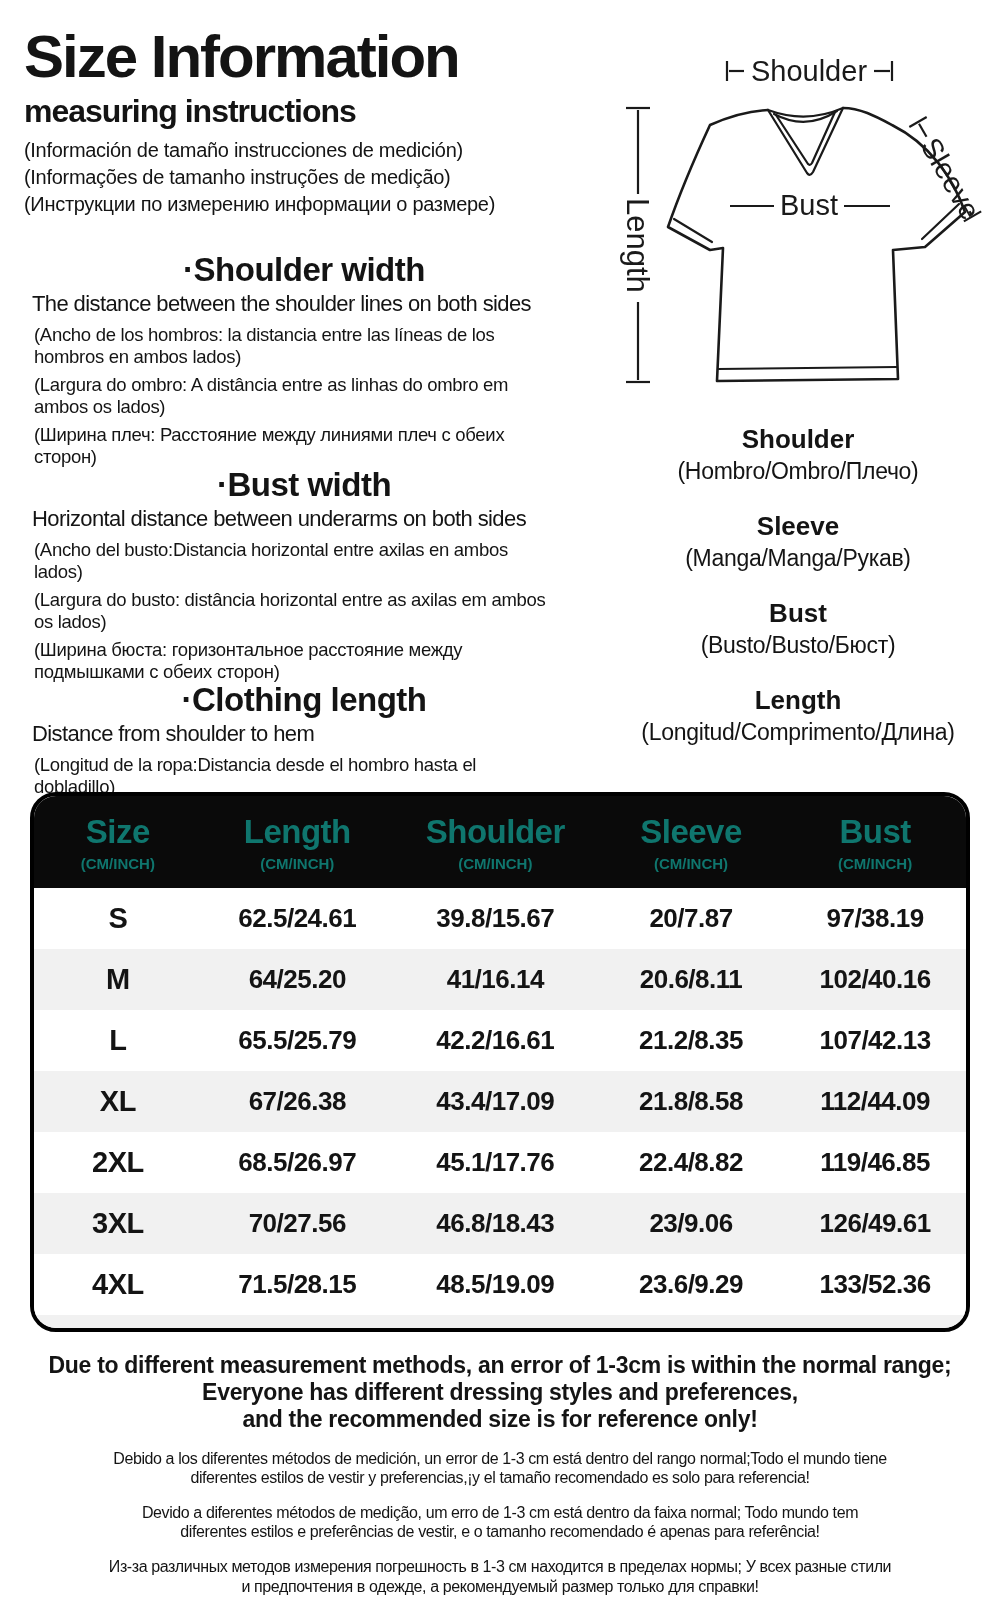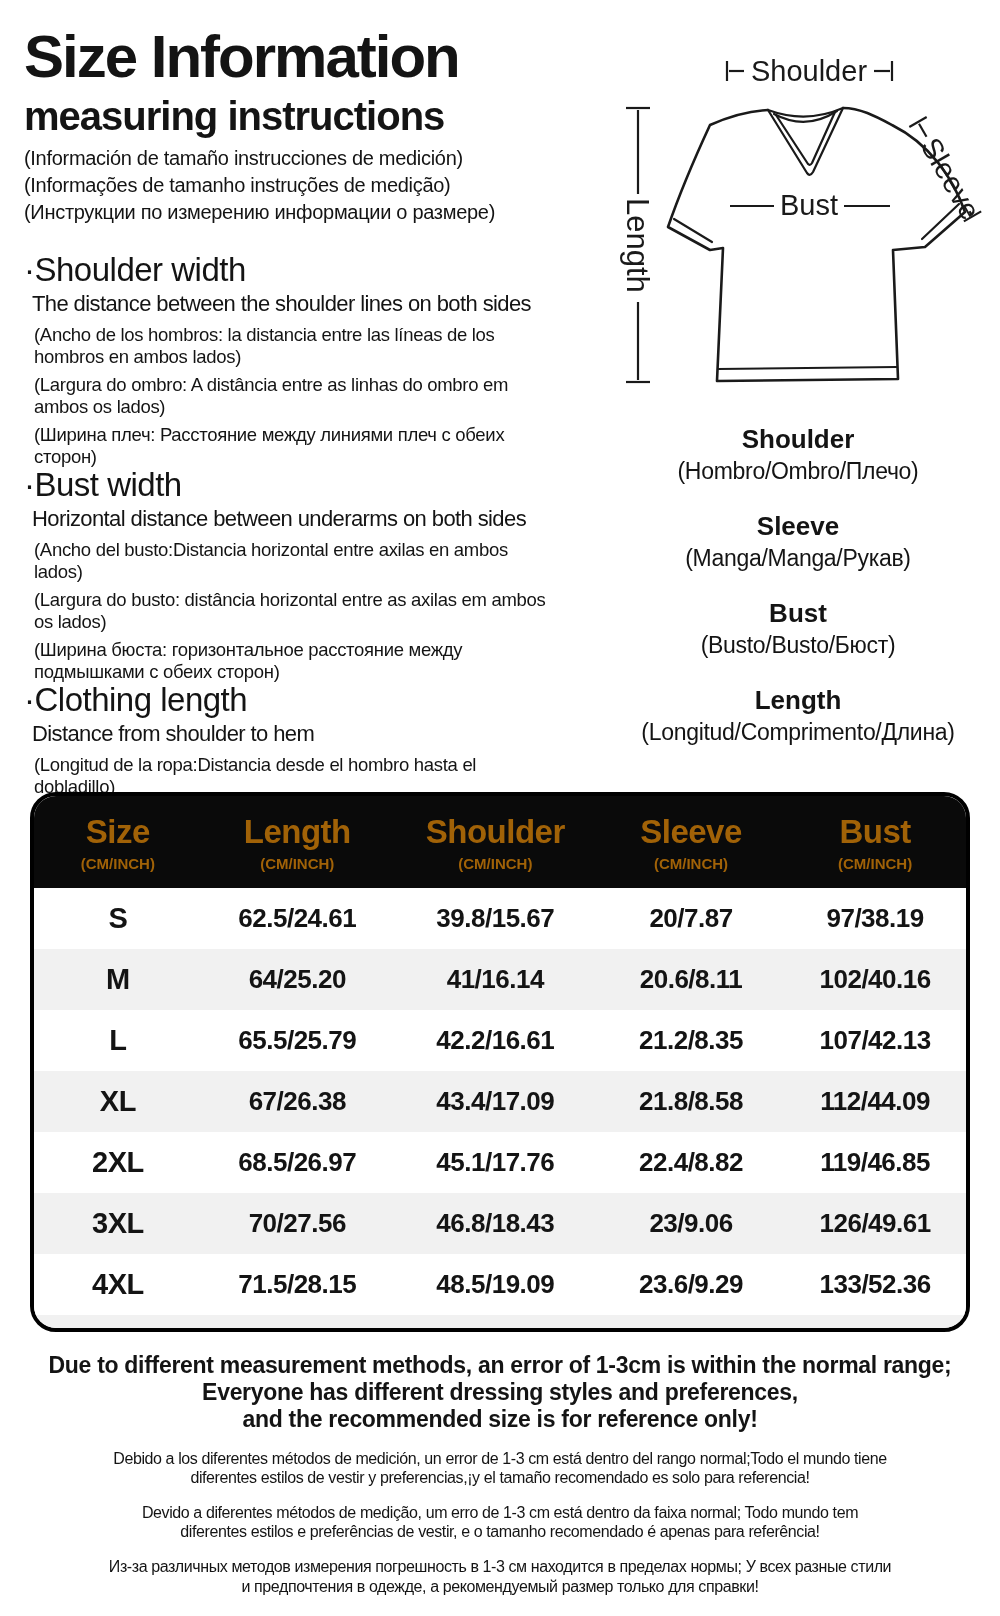--- a/index.html
+++ b/index.html
@@ -3,48 +3,48 @@
 <meta charset="utf-8">
 <style>
   html,body { margin:0; padding:0; background:#ffffff; }
   .page {
     position:relative; width:1000px; height:1616px; background:#ffffff;
     font-family:"Liberation Sans", sans-serif; color:#141414; overflow:hidden;
   }
   
   .header { position:absolute; left:24px; top:26px; width:560px; }
   .title { font-size:60px; font-weight:700; letter-spacing:-2px; line-height:1.02; white-space:nowrap; }
-  .subtitle { font-size:40px; font-weight:700; letter-spacing:-1px; line-height:1.05; margin-top:8px; }
+  .subtitle { font-size:32px; font-weight:700; letter-spacing:-1px; line-height:1.05; margin-top:8px; }
   .header-trans { margin-top:8px; }
   .header-trans div { font-size:20px; letter-spacing:-0.3px; line-height:1.35; white-space:nowrap; }
 
   
   .sections { position:absolute; left:24px; top:252px; width:560px; }
   .section + .section { }
-  .sec-heading { font-size:33px; font-weight:400; letter-spacing:-0.5px; line-height:1.1; }
+  .sec-heading { font-size:33px; font-weight:700; letter-spacing:-0.5px; line-height:1.1;text-align:center; }
   .sec-desc { font-size:22px; letter-spacing:-0.6px; margin:3px 0 2px 8px; white-space:nowrap; }
   .sec-note { font-size:18.5px; letter-spacing:-0.3px; line-height:1.16; margin:7px 0 0 10px; max-width:522px; }
 
   
   .diagram { position:absolute; left:578px; top:18px; width:420px; height:400px; }
   .diagram text { font-family:"Liberation Sans", sans-serif; fill:#1a1a1a; }
 
   
   .legend { position:absolute; left:600px; top:424px; width:396px; text-align:center; }
   .legend-entry + .legend-entry { margin-top:26px; }
   .legend-term { font-size:26px; font-weight:700; }
   .legend-trans { font-size:23px; margin-top:3px; letter-spacing:-0.3px; }
 
   
   .size-table {
     position:absolute; left:30px; top:792px; width:940px;
     border:4px solid #000; border-radius:26px; overflow:hidden; background:#fff;
     box-sizing:border-box;
   }
-  .t-head { display:flex; background:#0a0a0a; color:#a16207; height:92px;align-items:center; }
+  .t-head { display:flex; background:#0a0a0a; color:#0f766e; height:92px;align-items:center; }
   .t-col { display:flex; flex-direction:column; align-items:center; justify-content:center; }
   .c0 { width:18%; } .c1 { width:20.5%; } .c2 { width:22%; } .c3 { width:20%; } .c4 { width:19.5%; }
   .t-col-label { font-size:33px; font-weight:700; letter-spacing:-0.5px; }
   .t-col-unit { font-size:15px; font-weight:700; margin-top:4px; }
   .t-row { display:flex; height:61px; align-items:center; background:#fff; }
   .t-row.alt { background:#f1f1f1; }
   .t-cell { text-align:center; font-weight:700; font-size:26px; letter-spacing:-0.5px; }
   .t-cell.size { font-size:29px; }
   .t-bottom { height:13px; background:#f1f1f1; }
 

